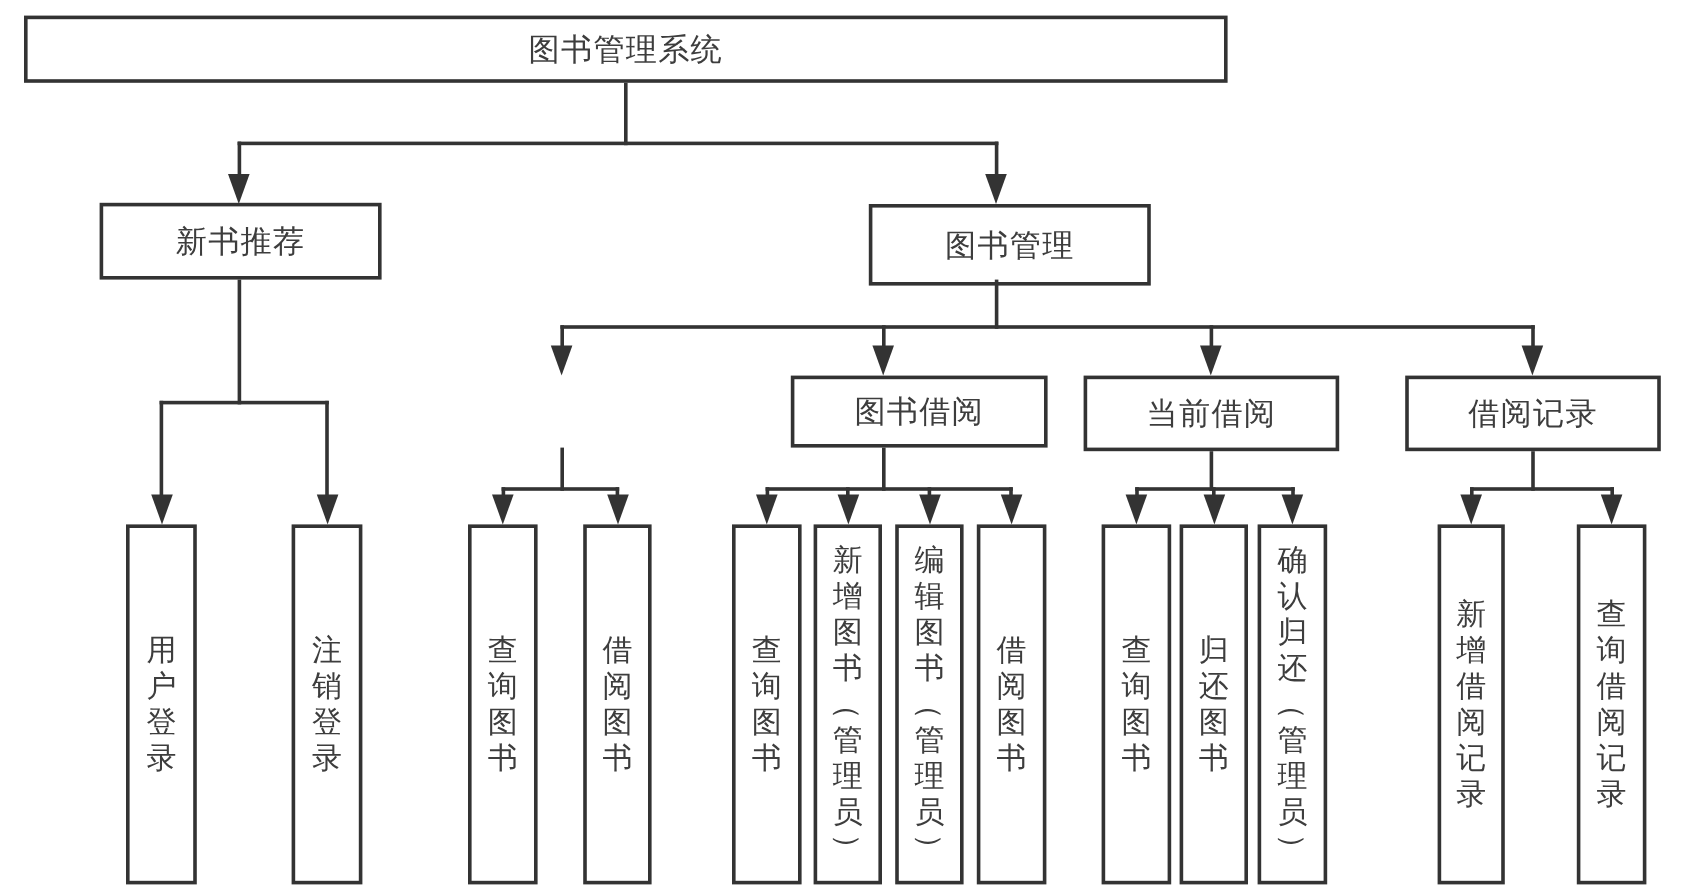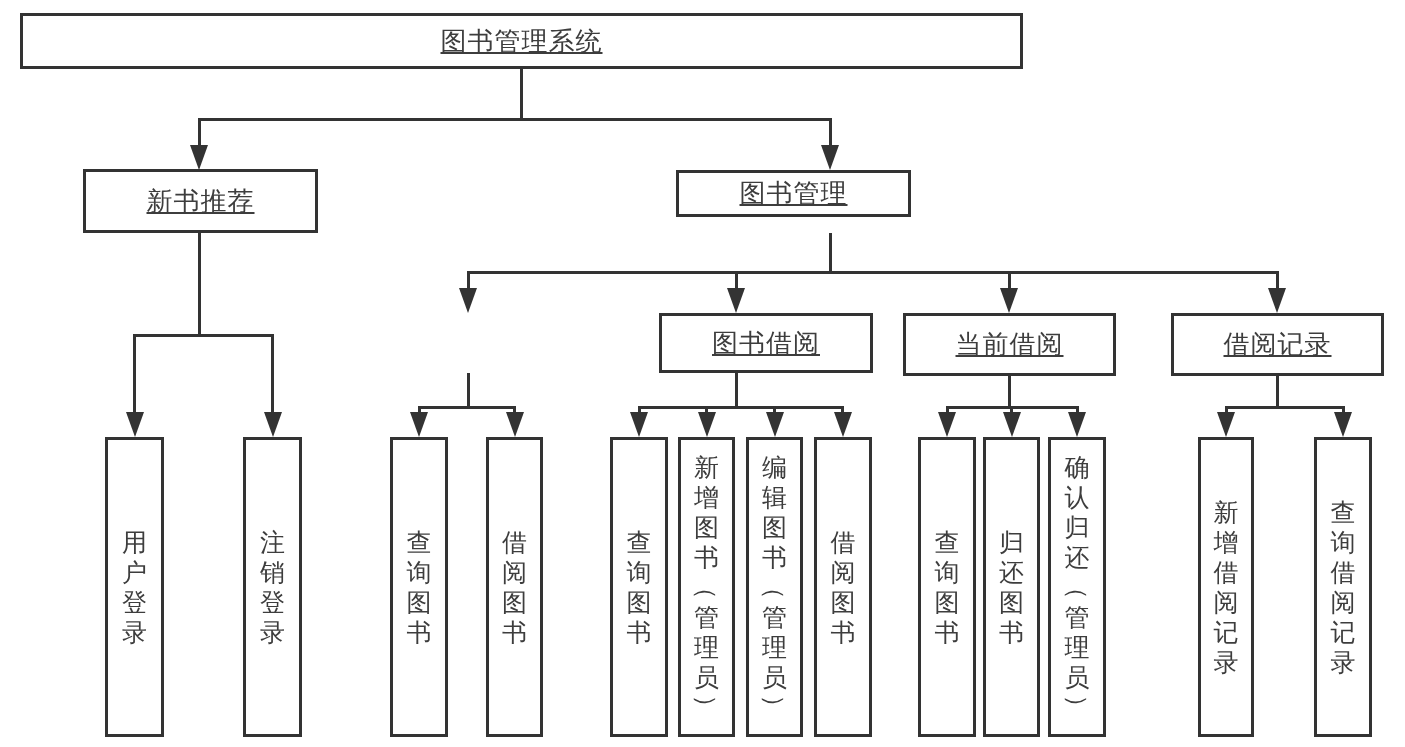--- a/index.html
+++ b/index.html
@@ -9,21 +9,21 @@
     --bg:#ffffff;
   }
   html,body{margin:0;padding:0;background:var(--bg);}
   .canvas{
     position:relative;width:1405px;height:747px;background:var(--bg);
     font-family:"Liberation Sans",sans-serif;color:var(--text);
     overflow:hidden;
   }
   .node{
     position:absolute;box-sizing:border-box;border:3px solid var(--line);
-    background:#fff;display:flex;align-items:center;justify-content:center;text-decoration:underline;
+    background:#fff;display:flex;align-items:center;justify-content:center;
   }
   .node .hlabel{font-size:26px;letter-spacing:1px;white-space:nowrap;}
   .leaf{
     position:absolute;top:437px;height:300px;box-sizing:border-box;
     border:3px solid var(--line);background:#fff;
     display:flex;align-items:center;justify-content:center;
   }
   .vtext{display:flex;flex-direction:column;align-items:center;justify-content:center;}
   .vchar{display:block;height:30px;line-height:30px;font-size:25px;text-align:center;}
   .vchar.vpunct{transform:rotate(90deg);}
@@ -44,21 +44,21 @@
 
 <div class="canvas">
 
   <div class="node" style="left:20px;top:13px;width:1003px;height:56px">
     <span class="hlabel">图书管理系统</span>
   </div>
 
   <div class="node" style="left:83px;top:169px;width:235px;height:64px">
     <span class="hlabel">新书推荐</span>
   </div>
-  <div class="node" style="left:676px;top:170px;width:235px;height:47px">
+  <div class="node" style="left:724px;top:170px;width:235px;height:68px">
     <span class="hlabel">图书管理</span>
   </div>
 
   <div class="node" style="left:659px;top:313px;width:214px;height:60px">
     <span class="hlabel">图书借阅</span>
   </div>
   <div class="node" style="left:1171px;top:313px;width:213px;height:63px">
     <span class="hlabel">借阅记录</span>
   </div>
   <div class="node" style="left:903px;top:313px;width:213px;height:63px">

